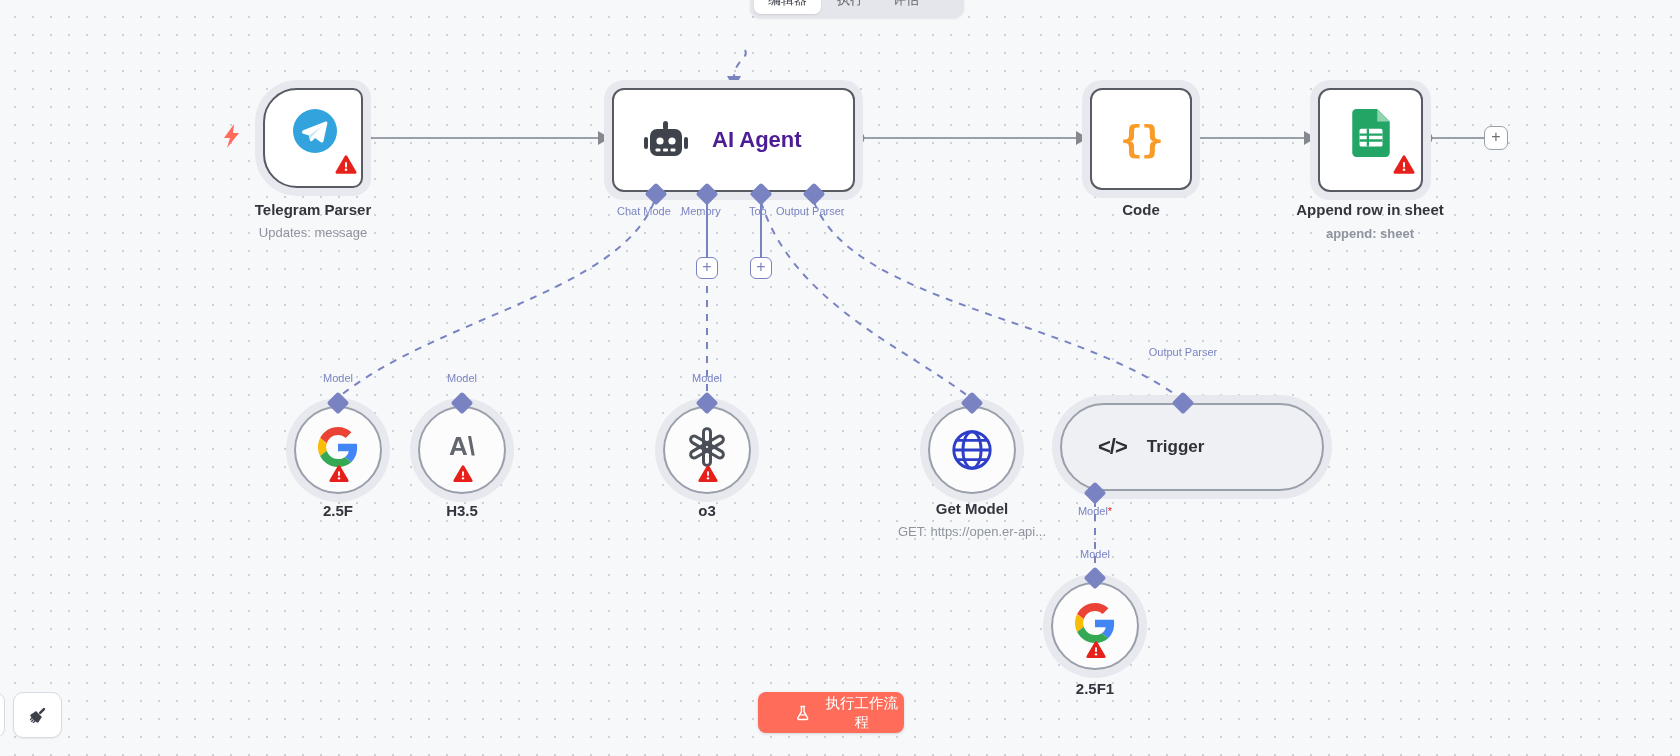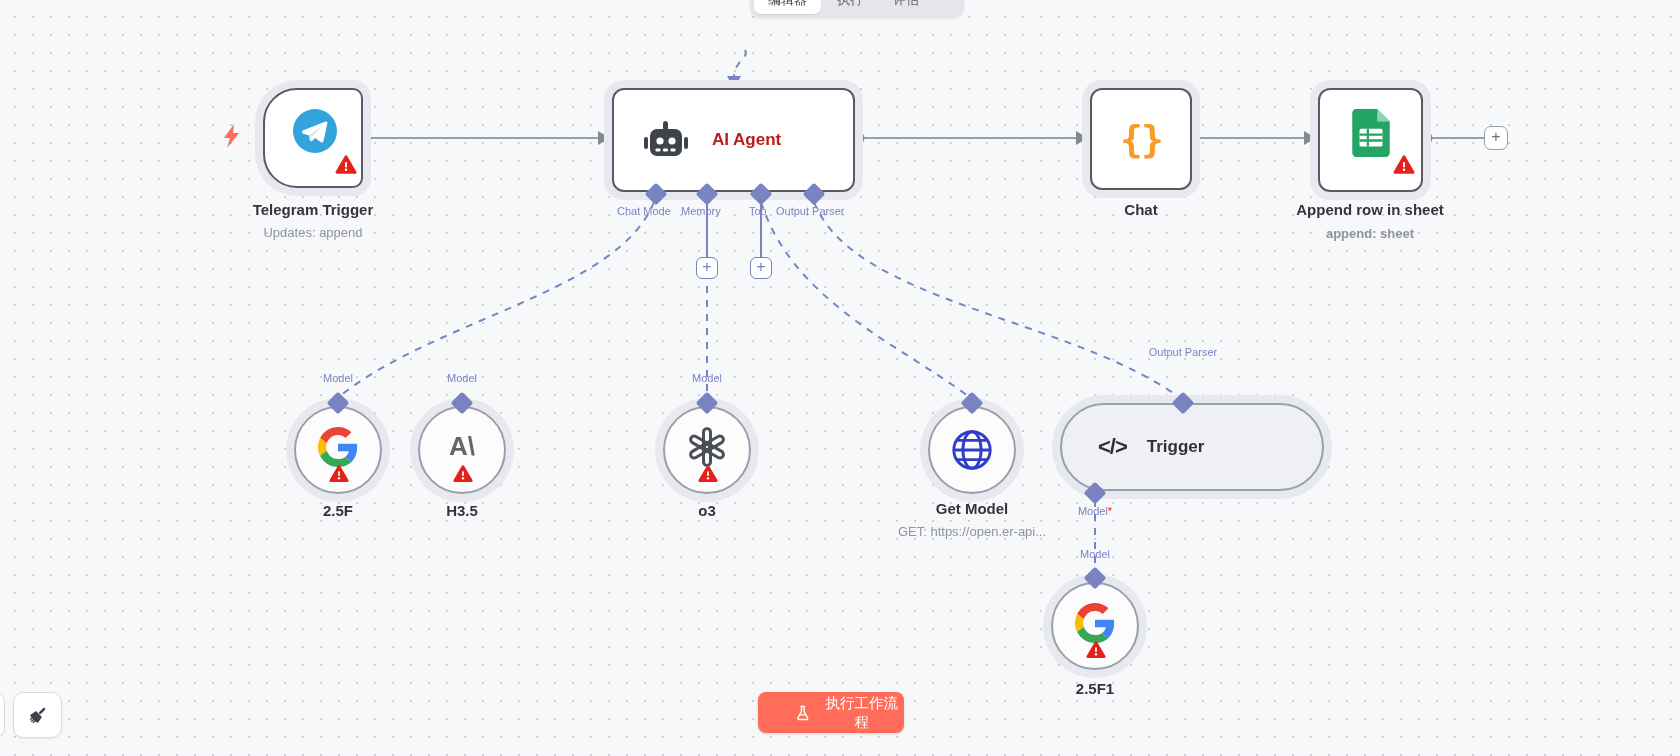--- a/index.html
+++ b/index.html
@@ -125,60 +125,60 @@
       <circle cx="24" cy="24" r="24" fill="#33a3dd"></circle>
       <path d="M10.5 23.4l25-9.7c1.2-.5 2.4.6 2 1.9l-4.3 19.6c-.3 1.3-1.8 1.8-2.8 1l-6.3-4.7-3.3 3.3c-.8.8-2.1.4-2.3-.7l-1.1-5.2-6.8-2.1c-1.3-.4-1.3-2.1-.1-2.4z" fill="#fff"></path>
       <path d="M17.4 28.9l1.1 5.2 1.6-3.9 10.6-10.6-13.3 9.3z" fill="#c8e5f2"></path>
     </svg>
     <svg class="abs warn" style="left:70px; top:64px;" viewBox="0 0 24 24">
       <path d="M12 3 L22 20 H2 Z" fill="#e6201a" stroke="#e6201a" stroke-width="3" stroke-linejoin="round"></path>
       <rect x="10.9" y="8.6" width="2.2" height="6" rx="1" fill="#fff"></rect>
         <circle cx="12" cy="17.2" r="1.4" fill="#fff"></circle>
     </svg>
   </div>
-  <div class="node-title abs" style="left:50px; top:113px; transform:translateX(-50%);">Telegram Trigger</div>
-  <div class="node-sub abs" style="left:50px; top:137px; transform:translateX(-50%);">Updates: append</div>
+  <div class="node-title abs" style="left:50px; top:113px; transform:translateX(-50%);">Telegram Parser</div>
+  <div class="node-sub abs" style="left:50px; top:137px; transform:translateX(-50%);">Updates: message</div>
 </div>
 <svg class="abs" style="left:220px; top:122px;" width="24" height="28" viewBox="0 0 24 28">
   <path d="M14 2 L4 16 h6 l-3 10 L19 11 h-6 z" fill="#ff6d5a"></path>
 </svg>
 
 <div class="abs" style="left:612px; top:88px;">
   <div class="node" style="width:243px; height:104px; border-radius:12px; position:relative; display:flex; align-items:center;">
     <svg style="margin-left:28px;" width="48" height="40" viewBox="0 0 48 40">
       <rect x="21" y="1" width="5" height="9" rx="2.5" fill="#3f434b"></rect>
       <rect x="8" y="9" width="32" height="27" rx="7" fill="#3f434b"></rect>
       <rect x="2" y="17" width="4" height="12" rx="2" fill="#3f434b"></rect>
       <rect x="42" y="17" width="4" height="12" rx="2" fill="#3f434b"></rect>
       <circle cx="18" cy="21" r="3.6" fill="#fff"></circle>
         <circle cx="30" cy="21" r="3.6" fill="#fff"></circle>
       <rect x="13.5" y="28.5" width="5" height="3" rx="1" fill="#fff"></rect>
       <rect x="21" y="28.5" width="5" height="3" rx="1" fill="#fff"></rect>
       <rect x="28.5" y="28.5" width="5" height="3" rx="1" fill="#fff"></rect>
     </svg>
-    <div style="font-size:17px; font-weight:600; color:#b91c1c; margin-left:22px;">AI Agent</div>
+    <div style="font-size:22px; font-weight:600; color:#4c1d95; margin-left:22px;">AI Agent</div>
   </div>
 </div>
 
 <div class="abs diamond" style="left:648px; top:186px;"></div>
 <div class="abs diamond" style="left:699px; top:186px;"></div>
 <div class="abs diamond" style="left:753px; top:186px;"></div>
 <div class="abs diamond" style="left:806px; top:186px;"></div>
 <div class="abs port-label" style="left:617px; top:205px;">Chat Mode</div>
 <div class="abs port-label" style="left:681px; top:205px;">Memory</div>
 <div class="abs port-label" style="left:749px; top:205px;">Too</div>
 <div class="abs port-label" style="left:776px; top:205px;">Output Parser</div>
 <div class="abs plus-btn" style="left:696px; top:257px;">+</div>
 <div class="abs plus-btn" style="left:750px; top:257px;">+</div>
 
 <div class="abs" style="left:1090px; top:88px;">
   <div class="node" style="width:102px; height:102px; border-radius:12px; display:flex; align-items:center; justify-content:center;">
     <span class="brace-icon">{}</span>
   </div>
-  <div class="node-title abs" style="left:51px; top:113px; transform:translateX(-50%);">Chat</div>
+  <div class="node-title abs" style="left:51px; top:113px; transform:translateX(-50%);">Code</div>
 </div>
 
 <div class="abs" style="left:1318px; top:88px;border-radius:28px;">
   <div class="node" style="width:105px; height:104px; border-radius:12px; position:relative;">
     <svg class="abs" style="left:30px; top:18px;" width="42" height="50" viewBox="0 0 40 48">
       <path d="M6 1h20l12 12v30a4 4 0 0 1-4 4H6a4 4 0 0 1-4-4V5a4 4 0 0 1 4-4z" fill="#23a566"></path>
       <path d="M26 1 L38 13 H26 z" fill="#8fd4af"></path>
       <rect x="9" y="20" width="22" height="17" rx="1.5" fill="#fff"></rect>
       <path d="M9 25.6 h22 M9 31.2 h22 M17 20 v17" stroke="#23a566" stroke-width="2.2" fill="none"></path>
     </svg>

